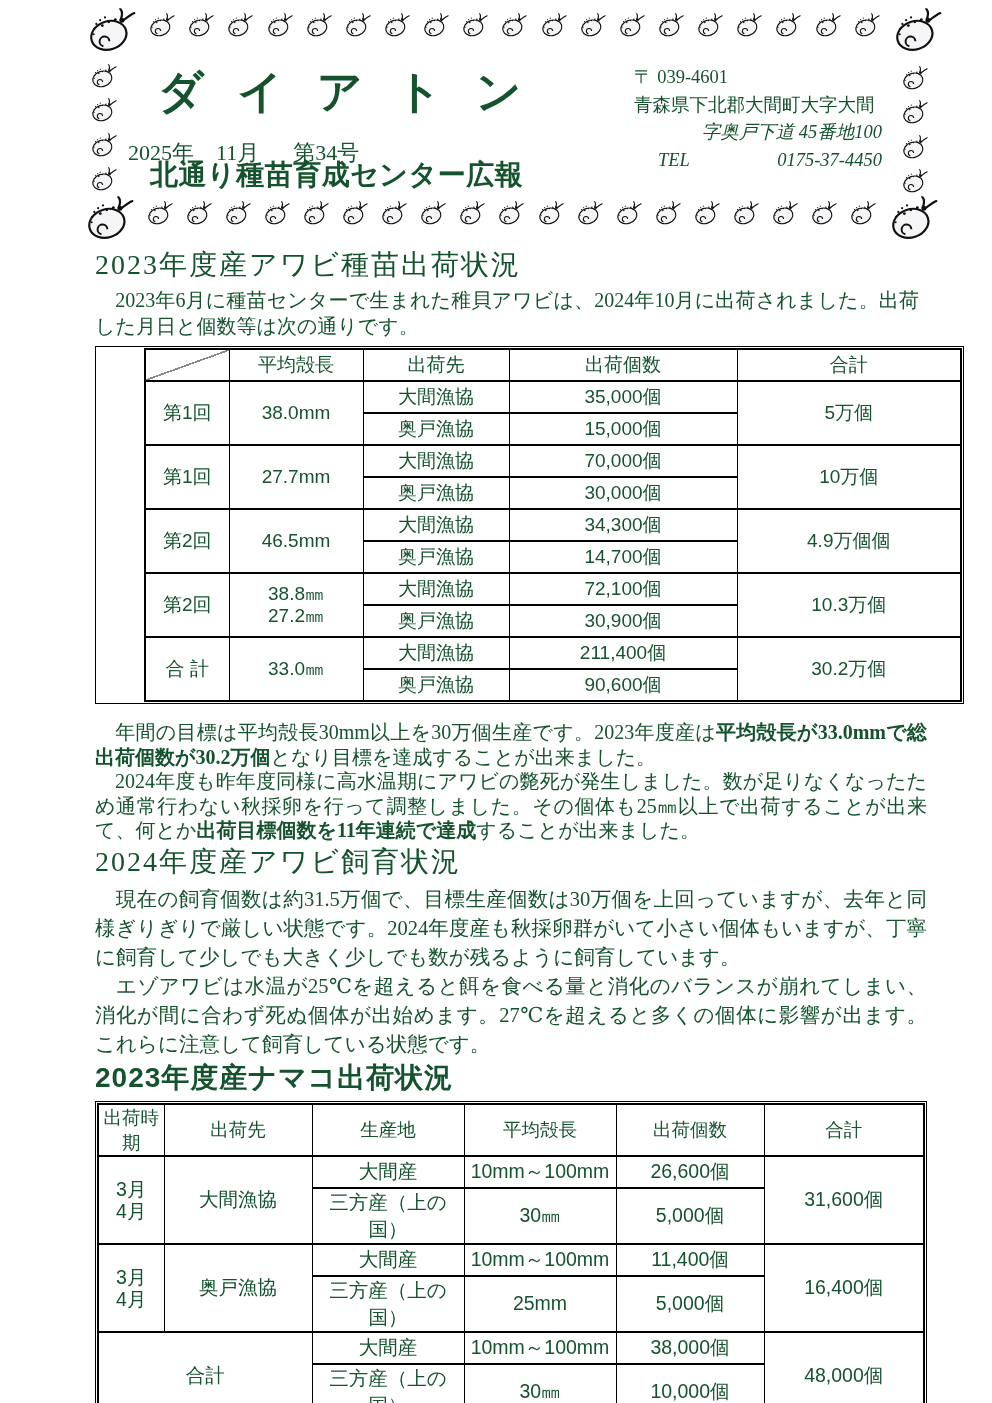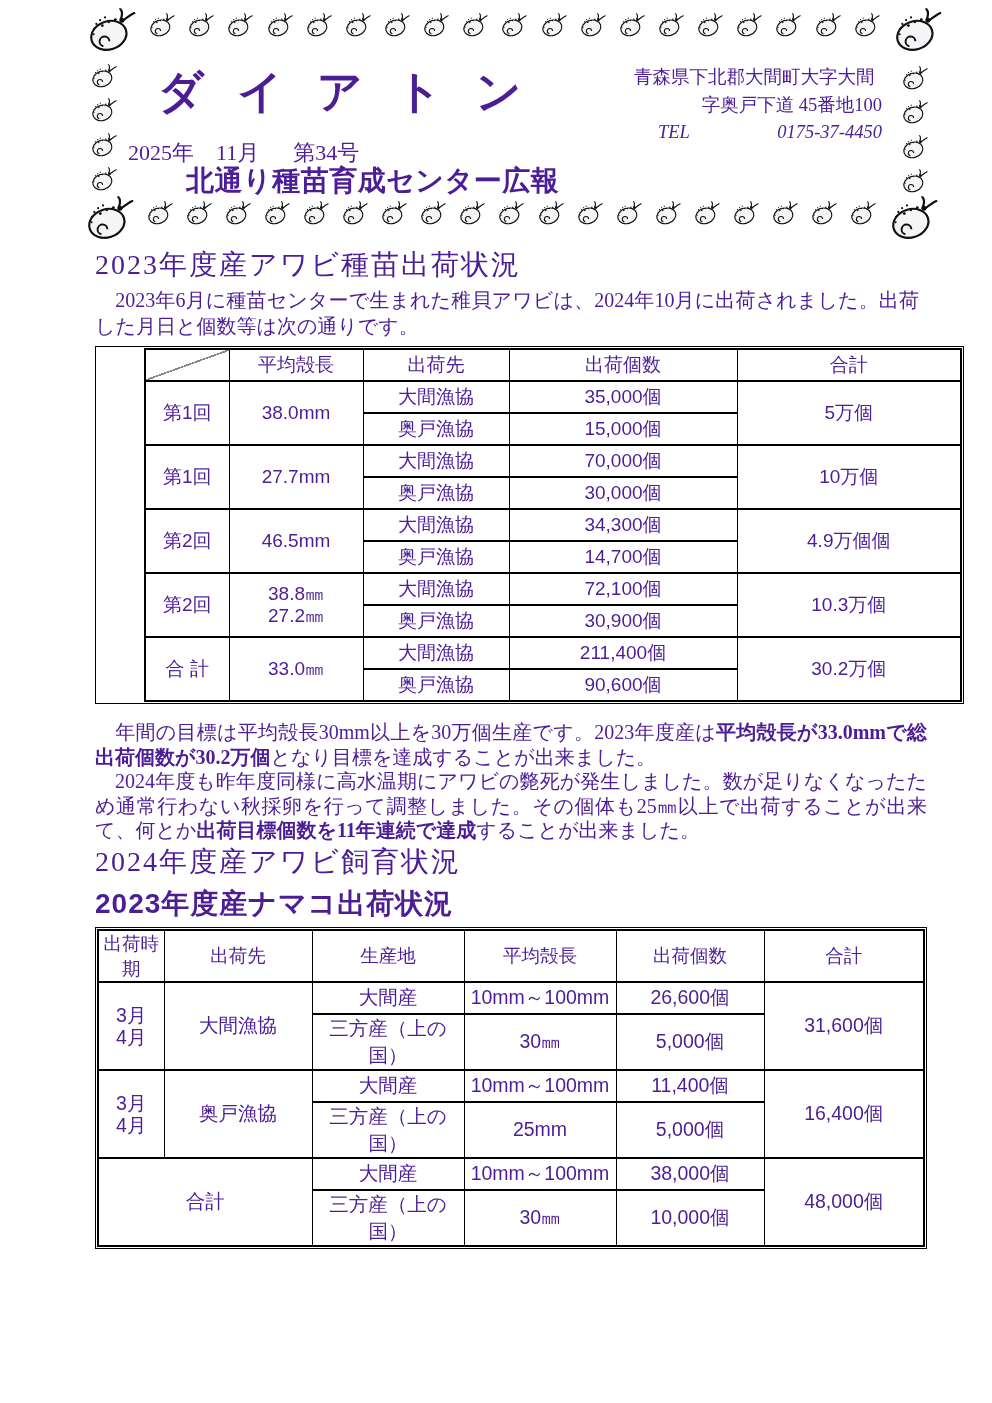--- a/index.html
+++ b/index.html
@@ -1,16 +1,16 @@
 <!DOCTYPE html>
 <html lang="ja"><head>
 <meta charset="utf-8">
 <style>
   html,body{margin:0;padding:0;background:#e8e8e8;}
-  .page{position:relative;width:992px;height:1403px;background:#ffffff;color:#4c1d95;
+  .page{position:relative;width:992px;height:1403px;background:#ffffff;color:#14532d;
         margin:0 auto;overflow:hidden;font-family:"Liberation Sans","DejaVu Sans",sans-serif;}
   .serif{font-family:"Liberation Serif","DejaVu Serif",serif;}
   .sans{font-family:"Liberation Sans","DejaVu Sans",sans-serif;}
   .b{font-weight:bold;}
 
   
   .ab{display:block;flex:0 0 auto;}
   .ab.sm{width:27px;height:25px;margin-top:5px;}
   .ab.lg{width:50px;height:46px;margin-top:0;}
   .decor-row{position:absolute;display:flex;justify-content:space-between;align-items:flex-start;}
@@ -19,24 +19,24 @@
   .decor-col{position:absolute;display:flex;flex-direction:column;justify-content:space-between;height:128px;}
   .decor-col .ab.sm{margin-top:0;}
   .decor-col.left{left:90px;top:64px;}
   .decor-col.right{right:64px;top:66px;}
 
   
   .masthead-title{position:absolute;left:158px;top:62px;font-size:45px;font-weight:900;
         letter-spacing:0.74em;white-space:nowrap;}
   .issue-line{position:absolute;left:128px;top:138px;font-size:22px;white-space:nowrap;}
   .issue-no{margin-left:34px;}
-  .masthead-subtitle{position:absolute;left:150px;top:162px;font-size:28px;font-weight:900;
-        letter-spacing:0.5px;white-space:nowrap;margin-left:36px;}
+  .masthead-subtitle{position:absolute;left:150px;top:156px;font-size:28px;font-weight:900;
+        letter-spacing:0.5px;white-space:nowrap;}
   .address{position:absolute;left:634px;top:64px;width:248px;font-size:18.5px;line-height:27.5px;}
-  .address .r{text-align:right;}
+  .address .r{text-align:right;font-style:italic;}
   .address .row{display:flex;justify-content:space-between;padding-left:24px;font-style:italic;}
 
   
   .content{position:absolute;left:95px;top:246px;width:832px;}
   h2.sec{margin:0 0 4px 0;font-size:28px;font-weight:normal;letter-spacing:2px;
         font-family:"Liberation Serif","DejaVu Serif",serif;}
   h2.sec.gothic{font-family:"Liberation Sans","DejaVu Sans",sans-serif;letter-spacing:1px;font-weight:900;}
   p.intro{margin:0 8px 7px 0;font-size:20px;line-height:25.5px;text-align:justify;}
   .aptext{font-size:20px;line-height:24.5px;text-align:justify;margin:16px 0 0 0;}
   .aptext p{margin:0;}
@@ -248,20 +248,21 @@
       </div>
   </div>
 
   <div class="masthead-title sans">ダイアトン</div>
   <div class="issue-line serif">
     <span>2025年　11月</span><span class="issue-no">第34号</span>
   </div>
   <div class="masthead-subtitle sans">北通り種苗育成センター広報</div>
 
   <div class="address serif">
+    <div>〒 039-4601</div>
     <div>青森県下北郡大間町大字大間</div>
     <div class="r">字奥戸下道 45番地100</div>
     <div class="row">
       <span>TEL</span>
       <span>0175-37-4450</span>
     </div>
   </div>
 
   <div class="content serif">
 
@@ -364,20 +365,24 @@
         </tbody>
       </table>
     </div>
 
     <div class="aptext serif">
       <p><span>　年間の目標は平均殻長30mm以上を30万個生産です。2023年度産は</span><span class="b">平均殻長が33.0mmで総出荷個数が30.2万個</span><span>となり目標を達成することが出来ました。</span></p>
       <p><span>　2024年度も昨年度同様に高水温期にアワビの斃死が発生しました。数が足りなくなったため通常行わない秋採卵を行って調整しました。その個体も25㎜以上で出荷することが出来て、何とか</span><span class="b">出荷目標個数を11年連続で達成</span><span>することが出来ました。</span></p>
     </div>
 
     <h2 class="sec mt14">2024年度産アワビ飼育状況</h2>
+    <div class="s2text serif">
+      <p>　現在の飼育個数は約31.5万個で、目標生産個数は30万個を上回っていますが、去年と同様ぎりぎりで厳しい状態です。2024年度産も秋採卵群がいて小さい個体もいますが、丁寧に飼育して少しでも大きく少しでも数が残るように飼育しています。</p>
+      <p>　エゾアワビは水温が25℃を超えると餌を食べる量と消化のバランスが崩れてしまい、消化が間に合わず死ぬ個体が出始めます。27℃を超えると多くの個体に影響が出ます。これらに注意して飼育している状態です。</p>
+    </div>
 
     <h2 class="sec gothic mt8">2023年度産ナマコ出荷状況</h2>
 
     <div class="twrap t2w">
       <table class="grid t2 sans">
         <colgroup>
             <col style="width:66px">
             <col style="width:148px">
             <col style="width:152px">
             <col style="width:152px">

